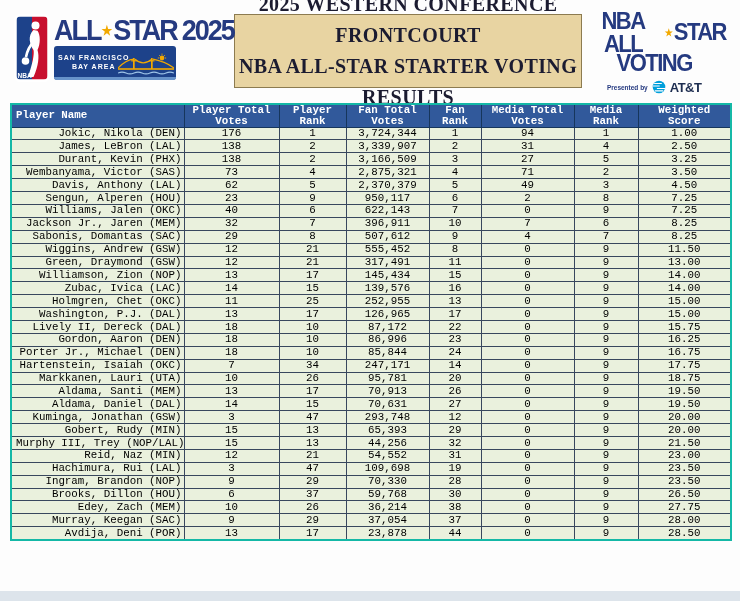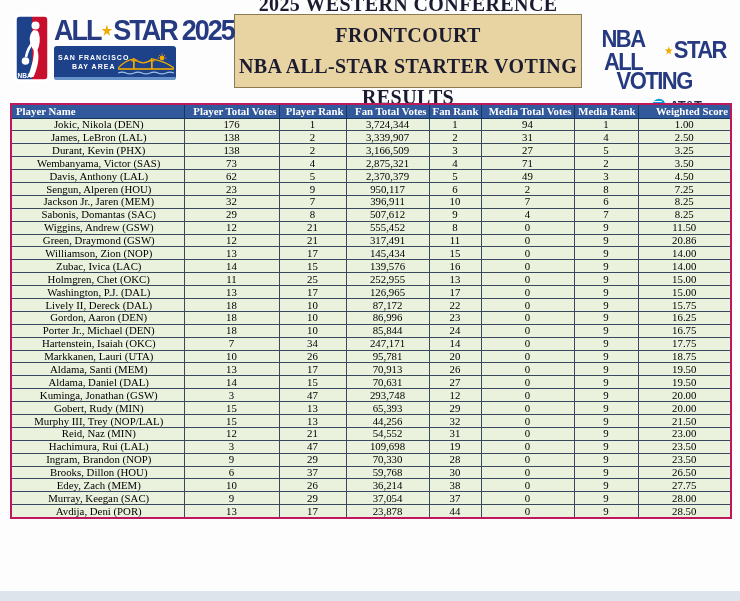--- a/index.html
+++ b/index.html
@@ -27,42 +27,42 @@
   .sf-wave { position:absolute; left:0; right:0; bottom:0; height:3px; background:#7aa7d9; opacity:.8; }
 
   
   .title-box { width:388px; height:74px; margin-top:4px; background:#e8d4a2;
                border:1px solid #8c7b50; display:flex; flex-direction:column;
                align-items:center; justify-content:center; text-align:center; }
   .title-box div { font-size:20px; font-weight:bold; color:#1b1b30; letter-spacing:.4px; line-height:1.55; }
 
   
   .voting-logo { width:160px; text-align:center; font-family:"Liberation Sans", sans-serif;
-                 color:#253a80; margin-top:18px; }
+                 color:#253a80; margin-top:0; }
   .v-line1, .v-line2 { font-weight:bold; font-size:22px; letter-spacing:-1.5px; line-height:.95;
                        transform:scaleY(1.1); transform-origin:top center;
                        display:flex; justify-content:center; align-items:center; }
   .v-line1 .gold-star { color:#f2a900; font-size:9px; letter-spacing:0; margin:0 1px; }
   .presented { margin-top:7px; display:flex; align-items:center; justify-content:center; gap:4px; }
   .presented-by { font-size:6.5px; font-weight:bold; color:#253a80; }
   .globe { width:14px; height:14px; }
   .att { font-size:13px; font-weight:bold; color:#1d2d50; letter-spacing:-.5px; }
 
   
   .table-wrap { position:absolute; top:103px; left:10px; }
   table { border-collapse:collapse; table-layout:fixed; width:720px;
-          font-family:Liberation Serif, serif; border:2px solid #be185d; }
+          font-family:Liberation Mono, monospace; border:2px solid #14b8a6; }
   col.c0{width:173px;} col.c1{width:95px;} col.c2{width:67px;} col.c3{width:83px;}
   col.c4{width:52px;} col.c5{width:93px;} col.c6{width:64px;} col.c7{width:93px;}
   th { background:#31599b; color:#fff; font-weight:bold; font-size:10.8px;
-       border:1px solid #16365c; height:14px; padding:0 2px; text-align:right; line-height:1; }
+       border:1px solid #16365c; height:14px; padding:0 2px; text-align:center; line-height:1; }
   th.name { text-align:left; padding-left:4px; }
   td { background:#eaf1dd; color:#000; font-size:10.8px; border:1px solid #39485e;
        height:12.9px; padding:0 2px; text-align:center; line-height:1; white-space:nowrap; overflow:hidden; }
-  td.name { text-align:center; padding-left:4px; }
+  td.name { text-align:right; padding-left:4px; }
 
   .footer-strip { position:absolute; left:0; bottom:0; width:740px; height:10px; background:#dde4eb; }
 </style>
 </head>
 <body>
 
 <div class="page">
 
   <div class="header">
 
@@ -226,20 +226,30 @@
             <td class="name">Sengun, Alperen (HOU)</td>
             <td>23</td>
             <td>9</td>
             <td>950,117</td>
             <td>6</td>
             <td>2</td>
             <td>8</td>
             <td>7.25</td>
           </tr>
           <tr>
+            <td class="name">Williams, Jalen (OKC)</td>
+            <td>40</td>
+            <td>6</td>
+            <td>622,143</td>
+            <td>7</td>
+            <td>0</td>
+            <td>9</td>
+            <td>7.25</td>
+          </tr>
+          <tr>
             <td class="name">Jackson Jr., Jaren (MEM)</td>
             <td>32</td>
             <td>7</td>
             <td>396,911</td>
             <td>10</td>
             <td>7</td>
             <td>6</td>
             <td>8.25</td>
           </tr>
           <tr>
@@ -263,21 +273,21 @@
             <td>11.50</td>
           </tr>
           <tr>
             <td class="name">Green, Draymond (GSW)</td>
             <td>12</td>
             <td>21</td>
             <td>317,491</td>
             <td>11</td>
             <td>0</td>
             <td>9</td>
-            <td>20.86</td>
+            <td>13.00</td>
           </tr>
           <tr>
             <td class="name">Williamson, Zion (NOP)</td>
             <td>13</td>
             <td>17</td>
             <td>145,434</td>
             <td>15</td>
             <td>0</td>
             <td>9</td>
             <td>14.00</td>

